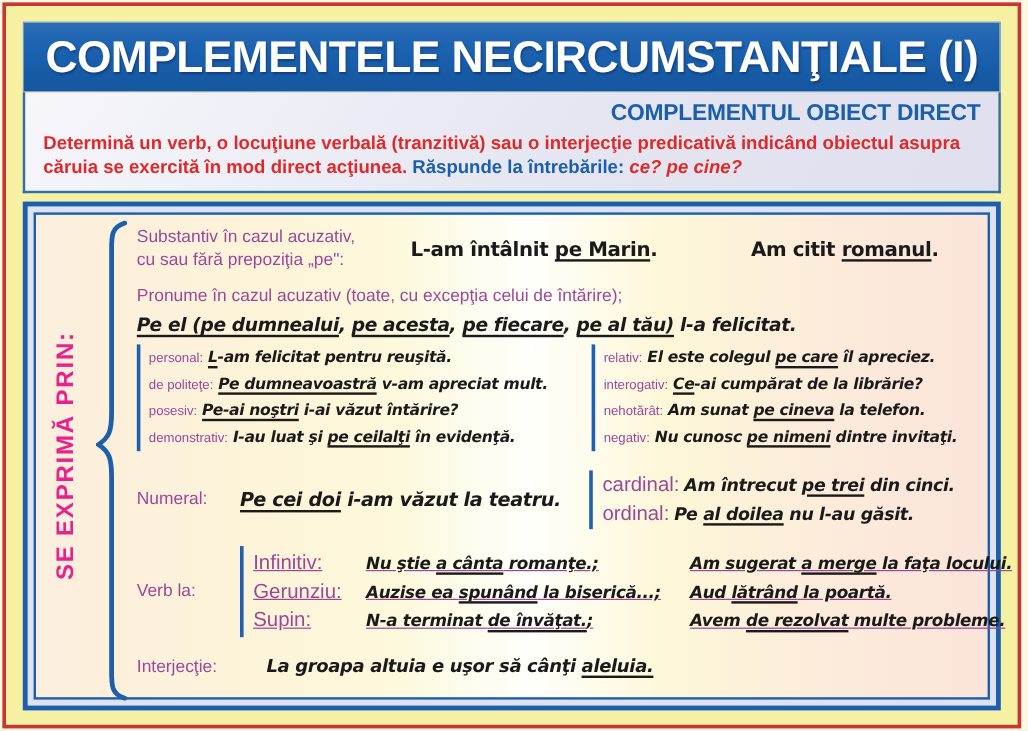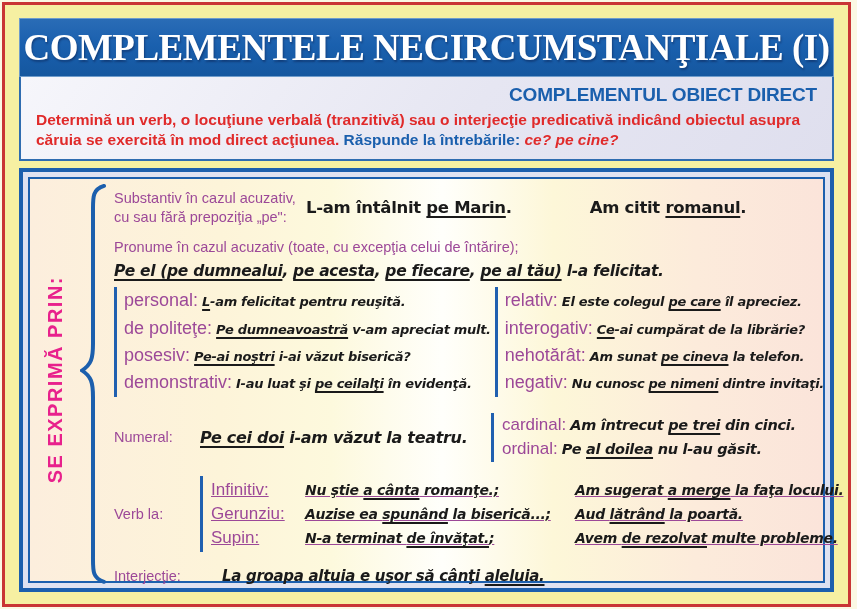--- a/index.html
+++ b/index.html
@@ -11,21 +11,21 @@
   .frame {
     position:absolute; top:2px; left:2px; width:849px; height:605px;
     box-sizing:border-box; border:3px solid #c93535; background:#f6f0a2;
     padding:13px 14px 12px; display:flex; flex-direction:column;
   }
   
   .title-bar {
     height:57px; flex:0 0 auto;
     background:linear-gradient(180deg,#2a6cb6 0%, #1a60ae 45%, #15579f 100%);
     border:1px solid #6f9ccb;
-    display:flex; align-items:center; justify-content:center;font-family:Liberation Serif, serif;
+    display:flex; align-items:center; justify-content:center;
   }
   .title-bar h1 {
     margin:0; color:#ffffff; font-size:37px; font-weight:bold;
     letter-spacing:-0.5px; white-space:nowrap;
     text-shadow:1px 2px 2px rgba(10,20,60,.4);
   }
   
   .intro-box {
     flex:0 0 auto; box-sizing:border-box;
     background:linear-gradient(125deg,#f6f6fb 0%, #e6e6f2 55%, #dfdfee 100%);
@@ -63,34 +63,34 @@
     color:#9c4898; font-size:14.5px;
   }
   .lbl { color:#9c4898; }
   .sent { color:#1a1a1a; font-family:"DejaVu Sans", sans-serif; font-weight:bold;
           letter-spacing:-0.3px; white-space:nowrap; }
   .slant { font-style:italic; }
   .u { text-decoration:underline; text-decoration-thickness:1.5px; text-underline-offset:2.5px; }
   
   .row-substantiv { display:flex; align-items:center; margin-top:4px; }
   .sub-label { width:192px; line-height:1.28; flex:0 0 auto; }
-  .row-substantiv .s1 { font-size:16.5px; }
+  .row-substantiv .s1 { font-size:16.5px;margin-left:36px; }
   .row-substantiv .s2 { font-size:16.5px; margin-left:78px; }
   
   .row-intro { margin-top:13px; }
   .row-exemple { margin-top:7px; display:flex; align-items:baseline; }
   .exemple-label { width:147px; flex:0 0 auto; }
   .row-exemple .sent { font-size:15.5px; }
   
   .row-cols { display:flex; margin-top:7px; }
   .col { border-left:3px solid #2060b0; padding-left:7px; box-sizing:border-box; }
   .col-left  { flex:0 0 53.5%; }
   .col-right { flex:1; margin-left:4px; }
   .item { line-height:1.52; white-space:nowrap; }
-  .item .ilbl { font-size:18px; }
+  .item .ilbl { font-size:11px; }
   .item .sent { font-size:13px; }
   
   .row-numeral { display:flex; align-items:center; margin-top:16px; }
   .num-label { width:86px; flex:0 0 auto; }
   .row-numeral > .sent { font-size:16px; }
   .num-sub { margin-left:auto; border-left:3px solid #2060b0; padding-left:8px; width:324px;
              flex:0 0 auto; box-sizing:border-box; }
   .num-sub .ilbl { font-size:17px; }
   .num-sub .sent { font-size:14.5px; }
   .num-sub .item { line-height:1.45; }
@@ -159,21 +159,21 @@
             <div class="item">
               <span class="ilbl lbl">personal:</span>
               <span class="sent slant"><span class="u">L</span><span>-am felicitat pentru reuşită.</span></span>
             </div>
             <div class="item">
               <span class="ilbl lbl">de politeţe:</span>
               <span class="sent slant"><span class="u">Pe dumneavoastră</span><span> v-am apreciat mult.</span></span>
             </div>
             <div class="item">
               <span class="ilbl lbl">posesiv:</span>
-              <span class="sent slant"><span class="u">Pe-ai noştri</span><span> i-ai văzut biserică?</span></span>
+              <span class="sent slant"><span class="u">Pe-ai noştri</span><span> i-ai văzut întărire?</span></span>
             </div>
             <div class="item">
               <span class="ilbl lbl">demonstrativ:</span>
               <span class="sent slant"><span>I-au luat şi </span><span class="u">pe ceilalţi</span><span> în evidenţă.</span></span>
             </div>
           </div>
           <div class="col col-right">
             <div class="item">
               <span class="ilbl lbl">relativ:</span>
               <span class="sent slant"><span>El este colegul </span><span class="u">pe care</span><span> îl apreciez.</span></span>

